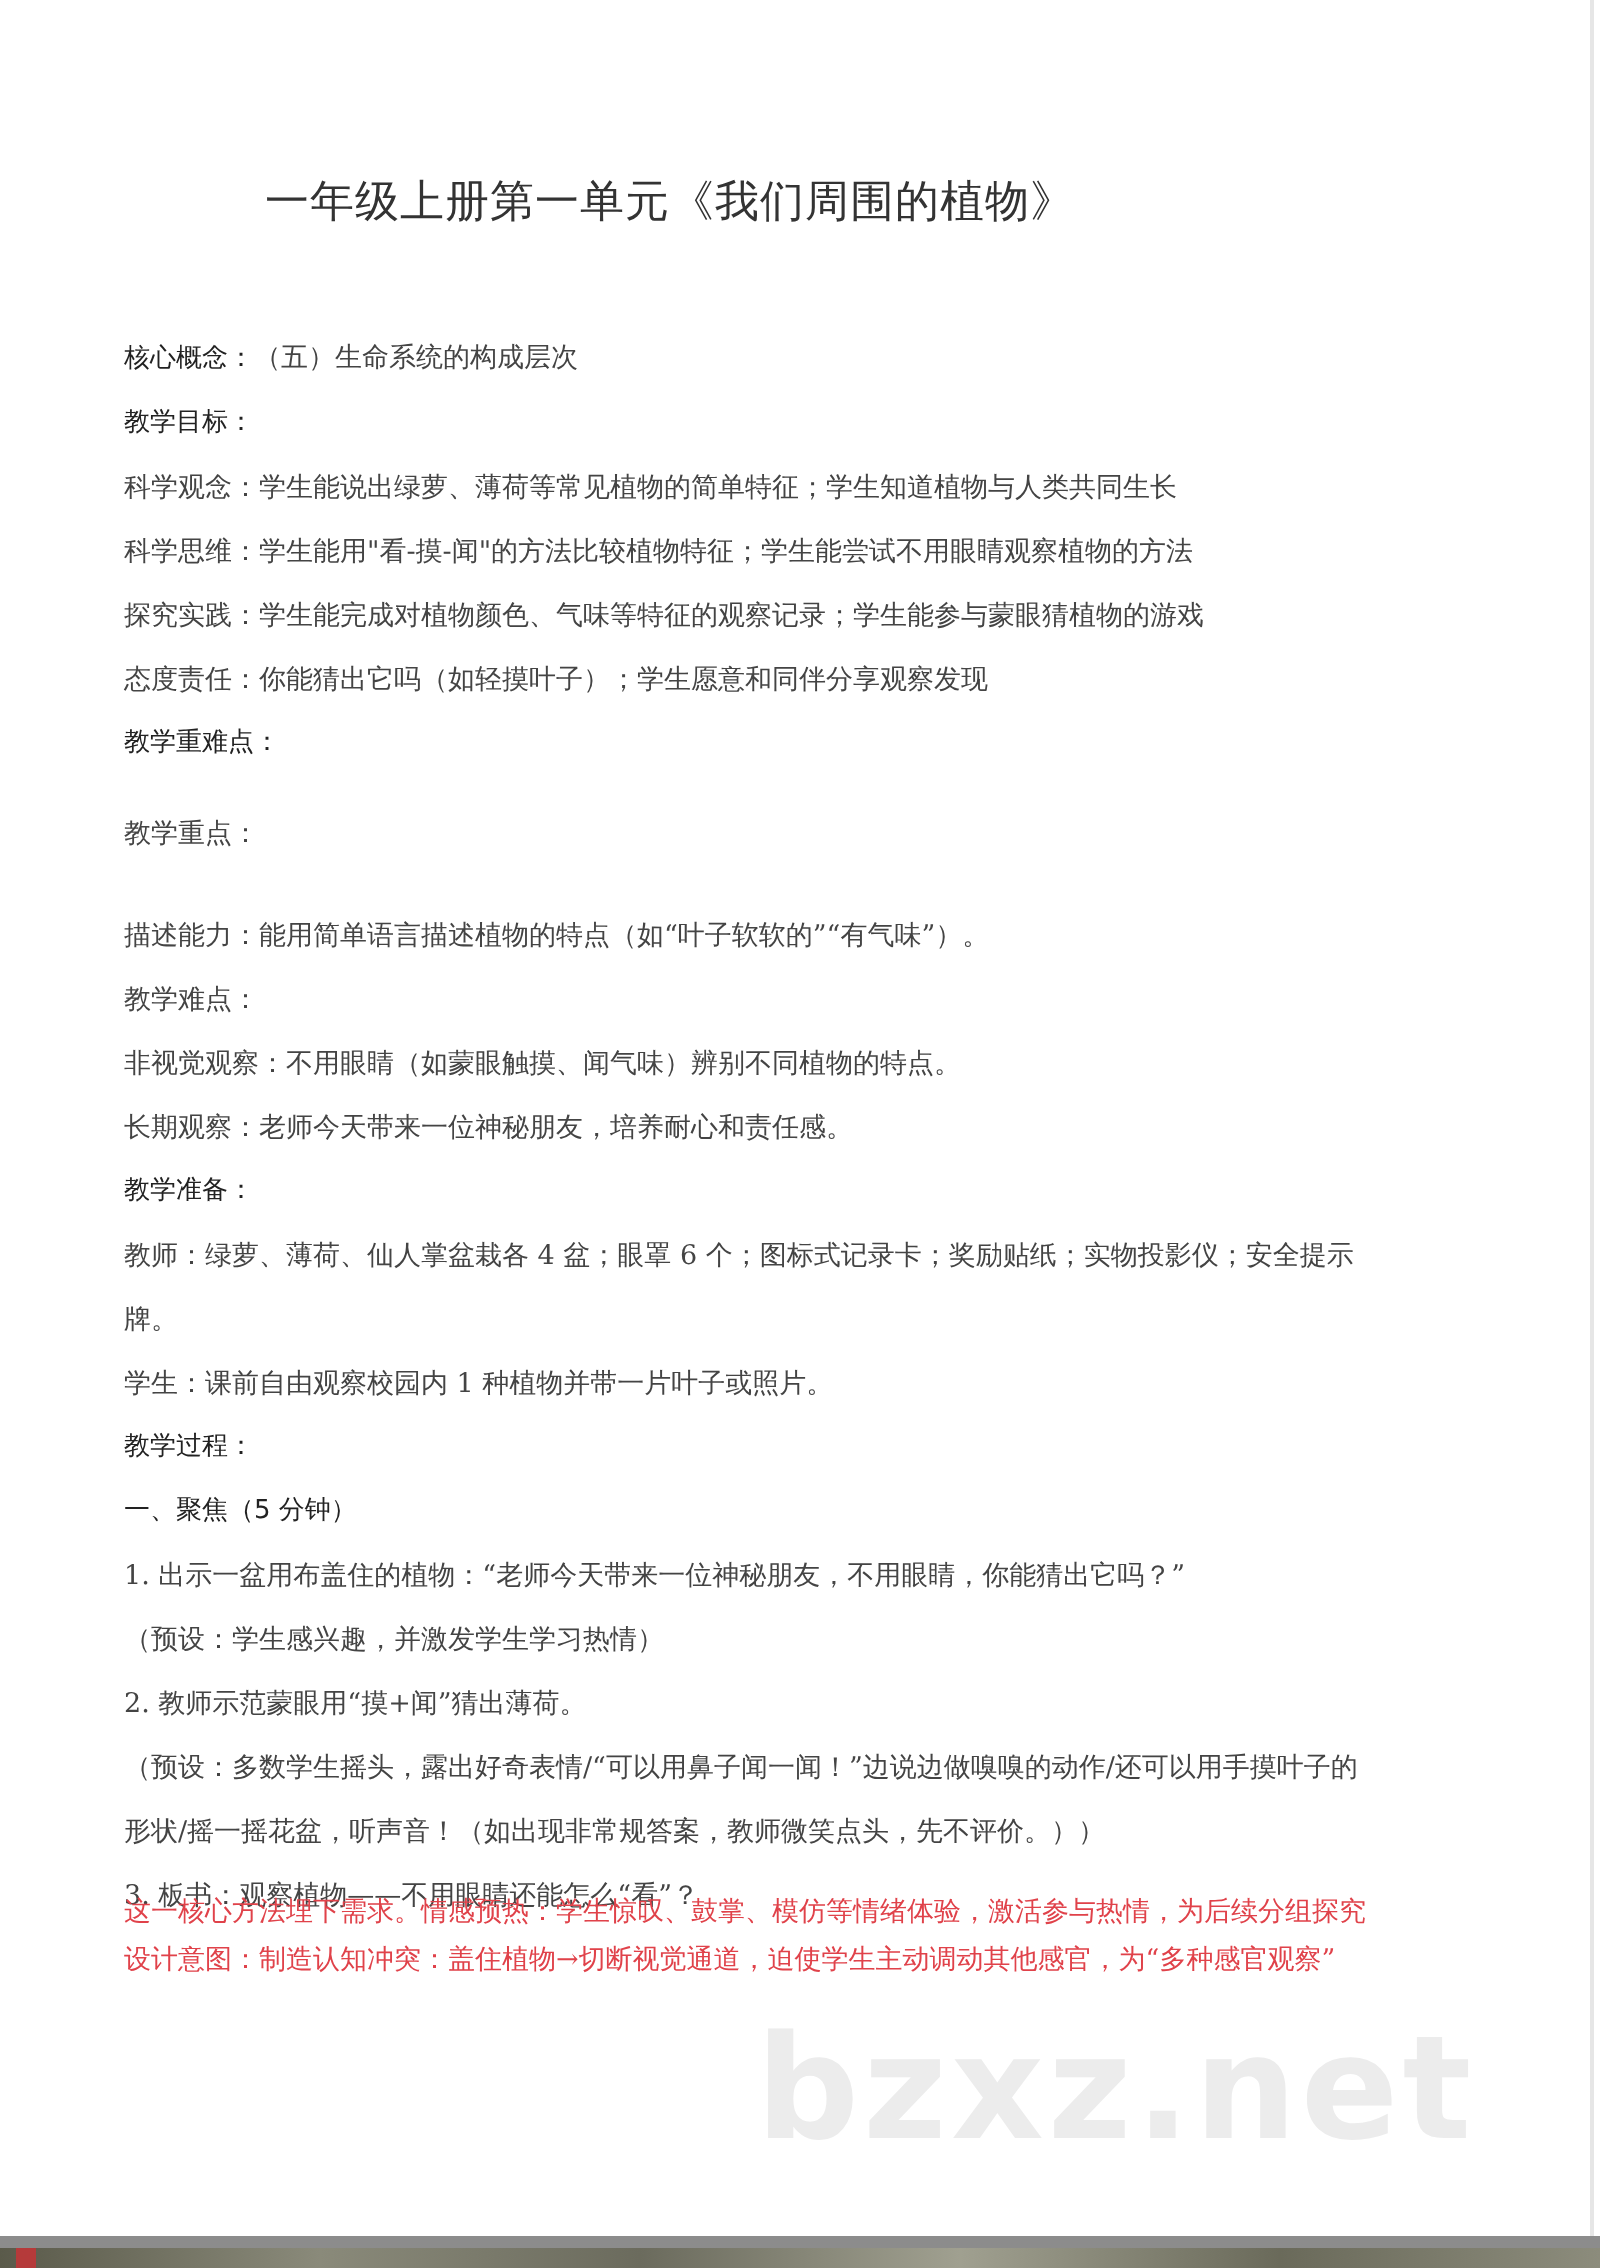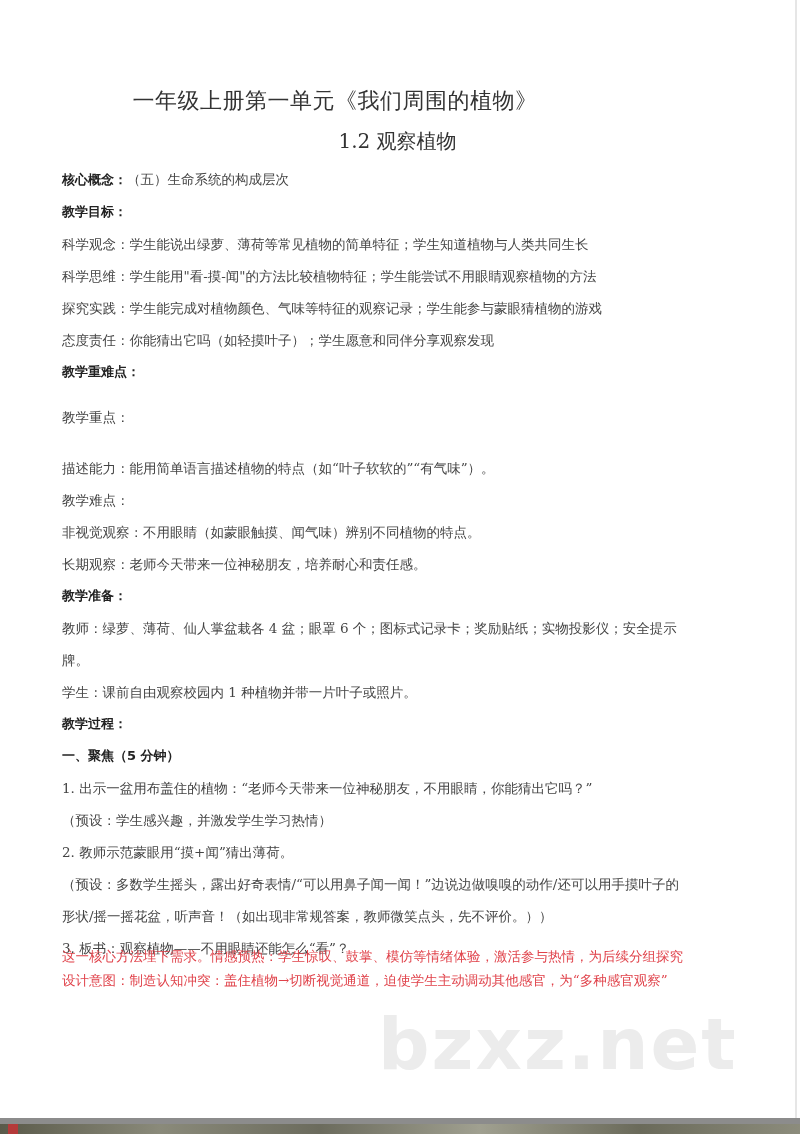--- a/index.html
+++ b/index.html
@@ -18,42 +18,41 @@
     font-size: 22px; color: #333; letter-spacing: 0.5px;
   }
   .title2 {
     position: absolute; top: 128px; left: 0; width: 795px; text-align: center;
     font-size: 20px; color: #333;
   }
   .line {
     position: absolute; left: 62px; font-size: 13.5px; white-space: nowrap;
     color: #444; line-height: 18px;
   }
-  .bold { font-weight: bold; color: #222; font-family: "DejaVu Sans", "Liberation Sans", sans-serif; font-size: 13px; }
+  .bold { font-weight: normal; color: #222; font-family: "DejaVu Sans", "Liberation Sans", sans-serif; font-size: 13px; }
   .red { color: #e0424a; }
   .watermark {
     position: absolute; left: 378px; top: 1002px; font-size: 72px; font-weight: bold;
     color: #ececec; font-family: "DejaVu Sans", "Liberation Sans", sans-serif; letter-spacing: 2px;
     z-index: 0;
   }
   .scrollbar {
     position: absolute; left: 0; top: 1118px; width: 800px; height: 6px; background: #8c8c8c;
   }
   .bottom-strip {
     position: absolute; left: 0; top: 1124px; width: 800px; height: 10px;
     background: linear-gradient(90deg, #5a5a4a 0%, #8a8a7a 20%, #6b6b5d 40%, #a0a090 60%, #6a6a5a 80%, #8c8c7c 100%);
   }
   .bottom-strip .red-mark { position: absolute; left: 8px; top: 0; width: 10px; height: 10px; background: #b53a3a; }
 </style>
 </head>
 <body>
 
 <div class="page">
   <div class="title1">一年级上册第一单元《我们周围的植物》</div>
-  <div class="title2">1.2 观察植物</div>
 
   <div class="line" style="top:170px">
     <span class="bold">核心概念：</span><span>（五）生命系统的构成层次</span>
   </div>
 
   <div class="line bold" style="top:203px">教学目标：</div>
   <div class="line" style="top:235px">科学观念：学生能说出绿萝、薄荷等常见植物的简单特征；学生知道植物与人类共同生长</div>
   <div class="line" style="top:267px">科学思维：学生能用"看-摸-闻"的方法比较植物特征；学生能尝试不用眼睛观察植物的方法</div>
   <div class="line" style="top:299px">探究实践：学生能完成对植物颜色、气味等特征的观察记录；学生能参与蒙眼猜植物的游戏</div>
   <div class="line" style="top:331px">态度责任：你能猜出它吗（如轻摸叶子）；学生愿意和同伴分享观察发现</div>

